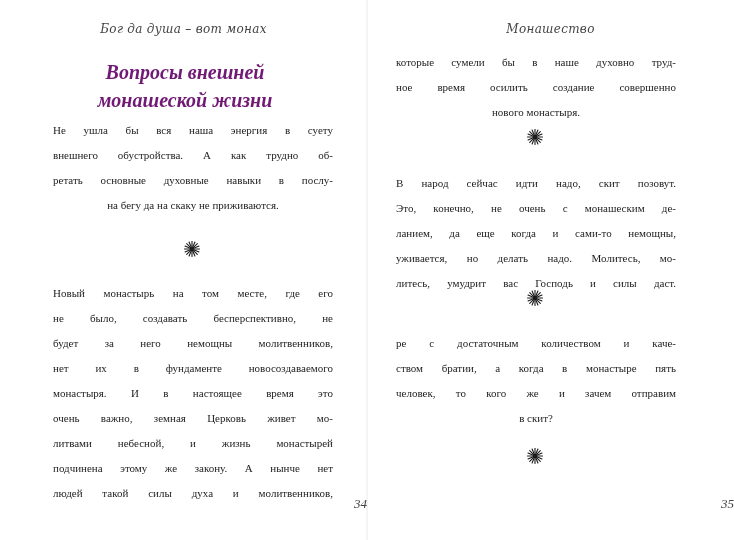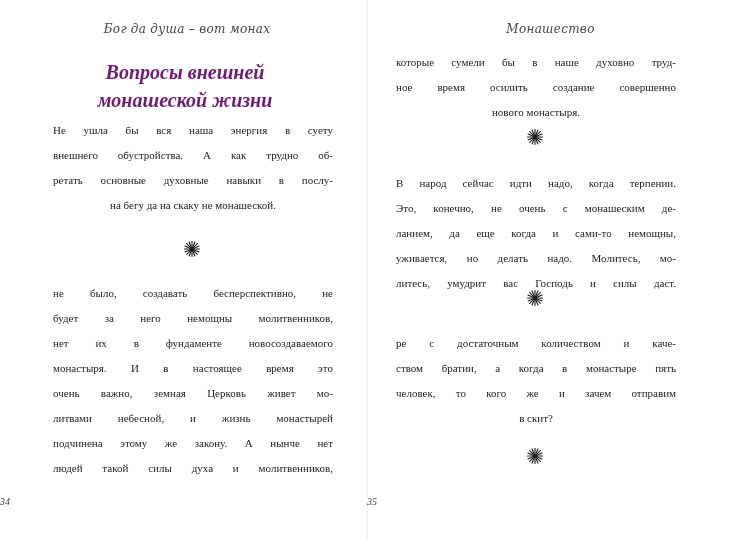--- a/index.html
+++ b/index.html
@@ -1,31 +1,31 @@
 <!DOCTYPE html>
 <html><head>
 <meta charset="utf-8">
 <style>
   html, body { margin:0; padding:0; }
   body { width:734px; height:540px; background:#ffffff; position:relative; overflow:hidden;
          font-family:"Liberation Serif", "DejaVu Serif", serif; color:#1d1d1d; }
   .page { position:absolute; top:0; height:540px; }
-  .page.left { left:0; width:367px;padding-left:7px; }
+  .page.left { left:0; width:367px; }
   .page.right { left:367px; width:367px; }
   .gutter { position:absolute; left:366px; top:0; width:2px; height:540px; background:#f4f4f4; }
   .running-head { position:absolute; top:22px; left:0; width:100%; text-align:center;
          font-family:"DejaVu Serif", serif; font-style:italic; font-size:12px; color:#444; letter-spacing:0.3px; }
   .title { position:absolute; top:58px; left:40px; width:290px; text-align:center;
          font-style:italic; font-weight:bold; font-size:20px; line-height:28px; color:#701a75; }
   .para { position:absolute; font-size:11px; line-height:25px; text-align:justify; color:#1d1d1d; }
   .para .ln { display:block; text-align:justify; text-align-last:justify; white-space:nowrap; }
   .para .ln.last { text-align-last:center; }
   .orn { position:absolute; width:16px; height:16px; }
-  .folio { position:absolute; top:496px; left:0; width:100%; text-align:left;
-         font-style:italic; font-size:10px; color:#444; }
+  .folio { position:absolute; top:496px; left:0; width:100%; text-align:right;
+         font-style:italic; font-size:13px; color:#444; }
 </style>
 </head>
 <body>
 
 <svg width="0" height="0" style="position:absolute">
   <defs>
     <g id="sunburst">
       <g stroke="#1a1a1a" stroke-width="1.1" stroke-linecap="round">
         <line x1="8" y1="0.5" x2="8" y2="15.5"></line>
         <line x1="0.5" y1="8" x2="15.5" y2="8"></line>
@@ -48,28 +48,29 @@
 
   <div class="title">
     <div>Вопросы внешней</div>
     <div>монашеской жизни</div>
   </div>
 
   <div class="para" style="top:118px; left:53px; width:280px;">
     <span class="ln">Не ушла бы вся наша энергия в суету</span>
     <span class="ln">внешнего обустройства. А как трудно об-</span>
     <span class="ln">ретать основные духовные навыки в послу-</span>
-    <span class="ln last">на бегу да на скаку не монашеской.</span>
+    <span class="ln last">на бегу да на скаку не приживаются.</span>
   </div>
 
   <svg class="orn" style="left:184px; top:241px;" viewBox="0 0 16 16">
       <use href="#sunburst"></use>
     </svg>
 
   <div class="para" style="top:281px; left:53px; width:280px;">
+    <span class="ln">Новый монастырь на том месте, где его</span>
     <span class="ln">не было, создавать бесперспективно, не</span>
     <span class="ln">будет за него немощны молитвенников,</span>
     <span class="ln">нет их в фундаменте новосоздаваемого</span>
     <span class="ln">монастыря. И в настоящее время это</span>
     <span class="ln">очень важно, земная Церковь живет мо-</span>
     <span class="ln">литвами небесной, и жизнь монастырей</span>
     <span class="ln">подчинена этому же закону. А нынче нет</span>
     <span class="ln">людей такой силы духа и молитвенников,</span>
   </div>
 
@@ -83,21 +84,21 @@
     <span class="ln">которые сумели бы в наше духовно труд-</span>
     <span class="ln">ное время осилить создание совершенно</span>
     <span class="ln last">нового монастыря.</span>
   </div>
 
   <svg class="orn" style="left:160px; top:129px;" viewBox="0 0 16 16">
       <use href="#sunburst"></use>
     </svg>
 
   <div class="para" style="top:171px; left:29px; width:280px;">
-    <span class="ln">В народ сейчас идти надо, когда терпении.</span>
+    <span class="ln">В народ сейчас идти надо, скит позовут.</span>
     <span class="ln">Это, конечно, не очень с монашеским де-</span>
     <span class="ln">ланием, да еще когда и сами-то немощны,</span>
     <span class="ln">уживается, но делать надо. Молитесь, мо-</span>
     <span class="ln">литесь, умудрит вас Господь и силы даст.</span>
   </div>
 
   <svg class="orn" style="left:160px; top:290px;" viewBox="0 0 16 16">
       <use href="#sunburst"></use>
     </svg>
 

